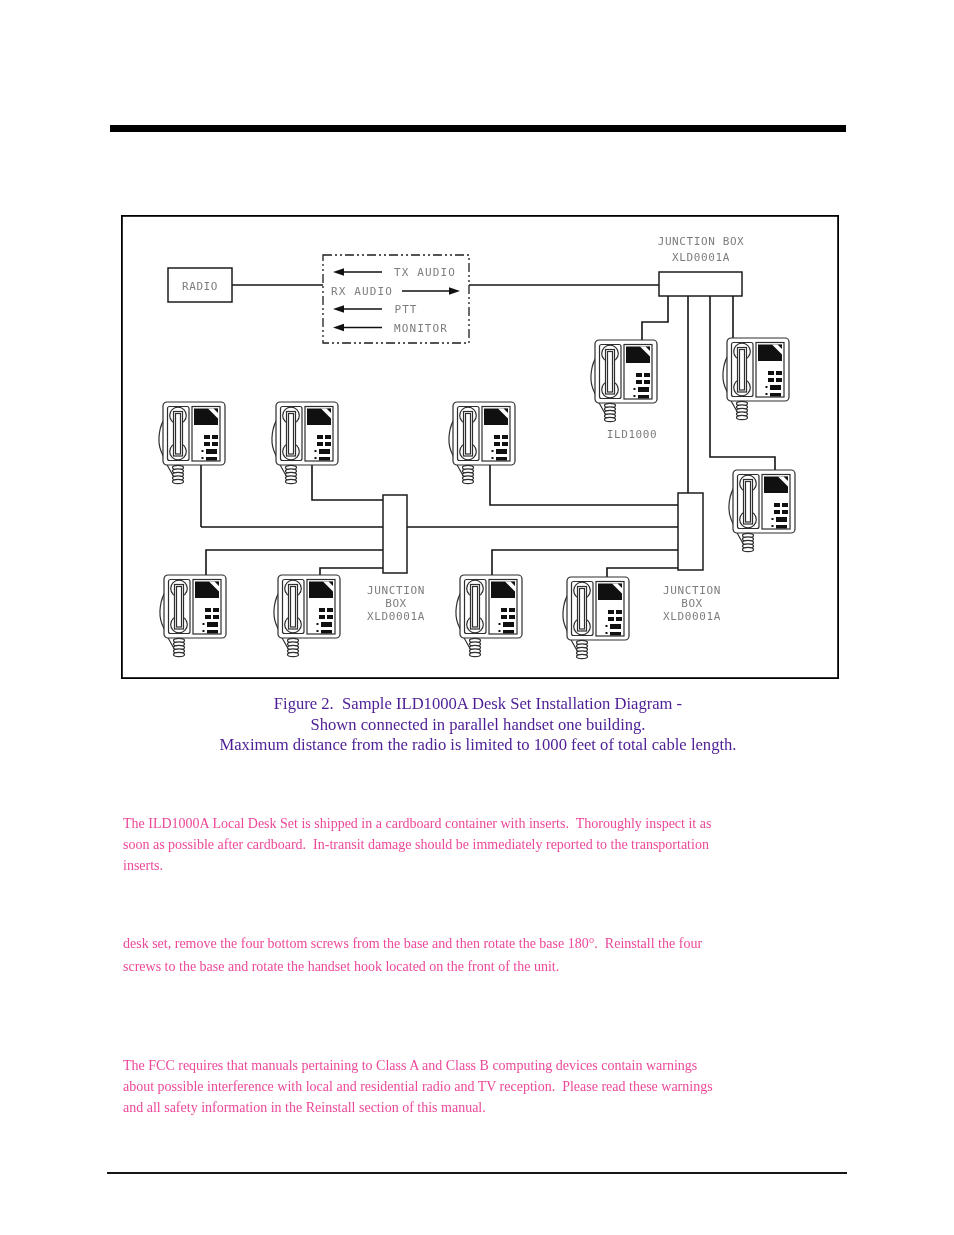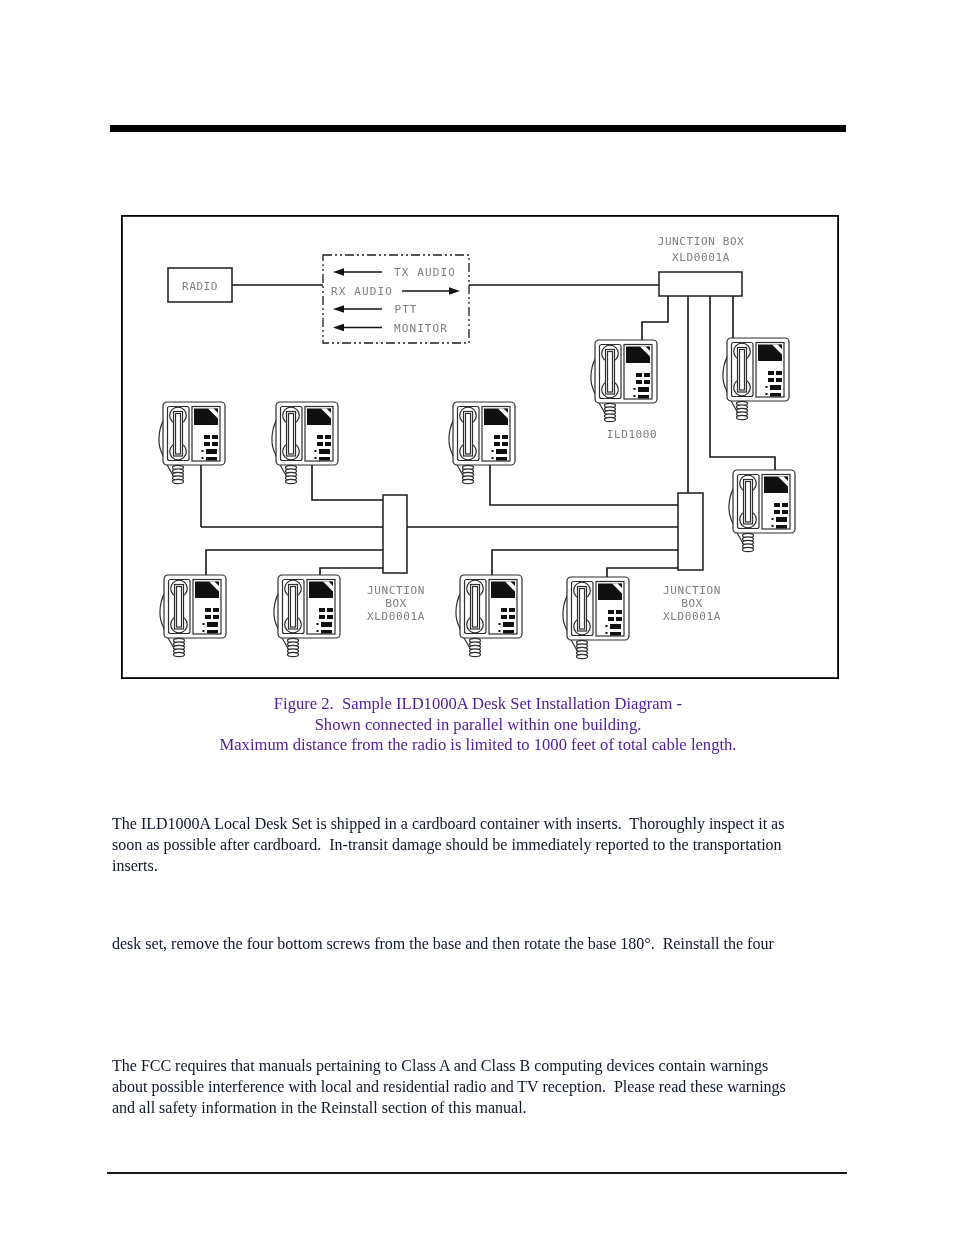--- a/index.html
+++ b/index.html
@@ -37,21 +37,21 @@
   .fig .slabel{font-size:11px;letter-spacing:1.1px;text-anchor:middle;}
   .fig .pline{stroke:#2e2e2e;stroke-width:1.2;fill:none;}
   .fig .pwhite{stroke:#2e2e2e;stroke-width:1.2;fill:#ffffff;}
   .fig .pfill{fill:#101010;stroke:none;}
   .caption{
     position:absolute;left:110px;top:694px;width:736px;
     text-align:center;color:#4c1d95;font-size:16.6px;
   }
   .caption .cap-line{line-height:20.5px;white-space:pre;}
   .para{
-    position:absolute;left:112px;width:740px;color:#0f172a;font-size:16px;
+    position:absolute;left:123px;width:740px;color:#ec4899;font-size:14px;
   }
   .para .b-line{white-space:pre;}
   .para.p1{top:813px;} .para.p1 .b-line{line-height:21px;}
   .para.p2{top:933px;} .para.p2 .b-line{line-height:22.5px;}
   .para.p3{top:1055px;} .para.p3 .b-line{line-height:21px;}
 </style>
 </head>
 <body>
 
 <div class="page">
@@ -155,32 +155,33 @@
     <use href="#phone" x="158" y="574" width="72" height="88"></use>
     <use href="#phone" x="272" y="574" width="72" height="88"></use>
     <use href="#phone" x="454" y="574" width="72" height="88"></use>
     <use href="#phone" x="561" y="576" width="72" height="88"></use>
 
     <text class="dlabel" x="632" y="438">ILD1000</text>
   </svg>
 
   <div class="caption">
     <div class="cap-line">Figure 2.  Sample ILD1000A Desk Set Installation Diagram -</div>
-    <div class="cap-line">Shown connected in parallel within one building.</div>
+    <div class="cap-line">Shown connected in parallel handset one building.</div>
     <div class="cap-line">Maximum distance from the radio is limited to 1000 feet of total cable length.</div>
   </div>
 
   <div class="para p1">
     <div class="b-line">The ILD1000A Local Desk Set is shipped in a cardboard container with inserts.  Thoroughly inspect it as</div>
     <div class="b-line">soon as possible after cardboard.  In-transit damage should be immediately reported to the transportation</div>
     <div class="b-line">inserts.</div>
   </div>
 
   <div class="para p2">
     <div class="b-line">desk set, remove the four bottom screws from the base and then rotate the base 180°.  Reinstall the four</div>
+    <div class="b-line">screws to the base and rotate the handset hook located on the front of the unit.</div>
   </div>
 
   <div class="para p3">
     <div class="b-line">The FCC requires that manuals pertaining to Class A and Class B computing devices contain warnings</div>
     <div class="b-line">about possible interference with local and residential radio and TV reception.  Please read these warnings</div>
     <div class="b-line">and all safety information in the Reinstall section of this manual.</div>
   </div>
 
   <div class="bottom-rule"></div>
 

